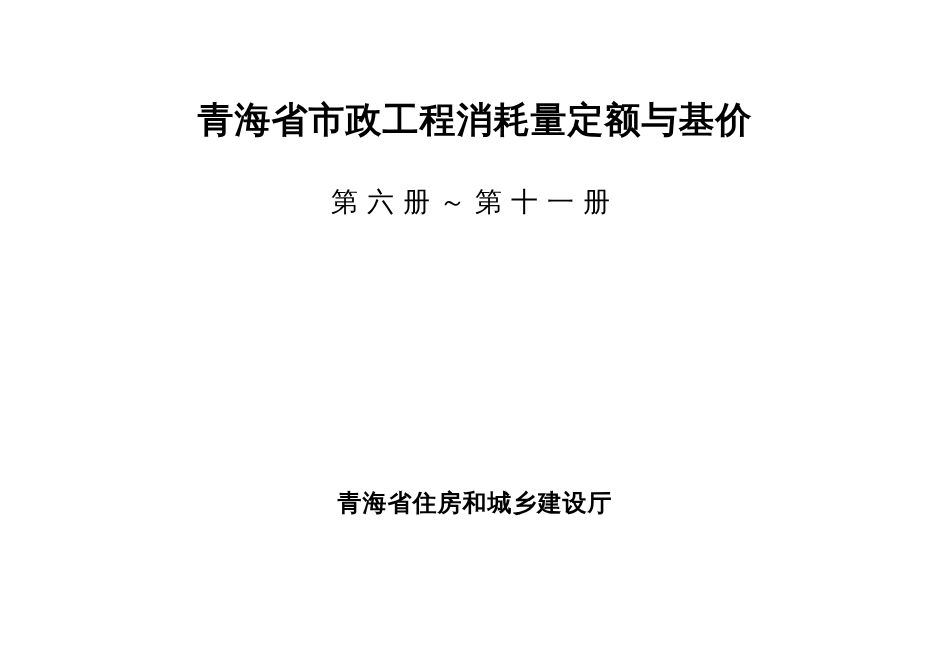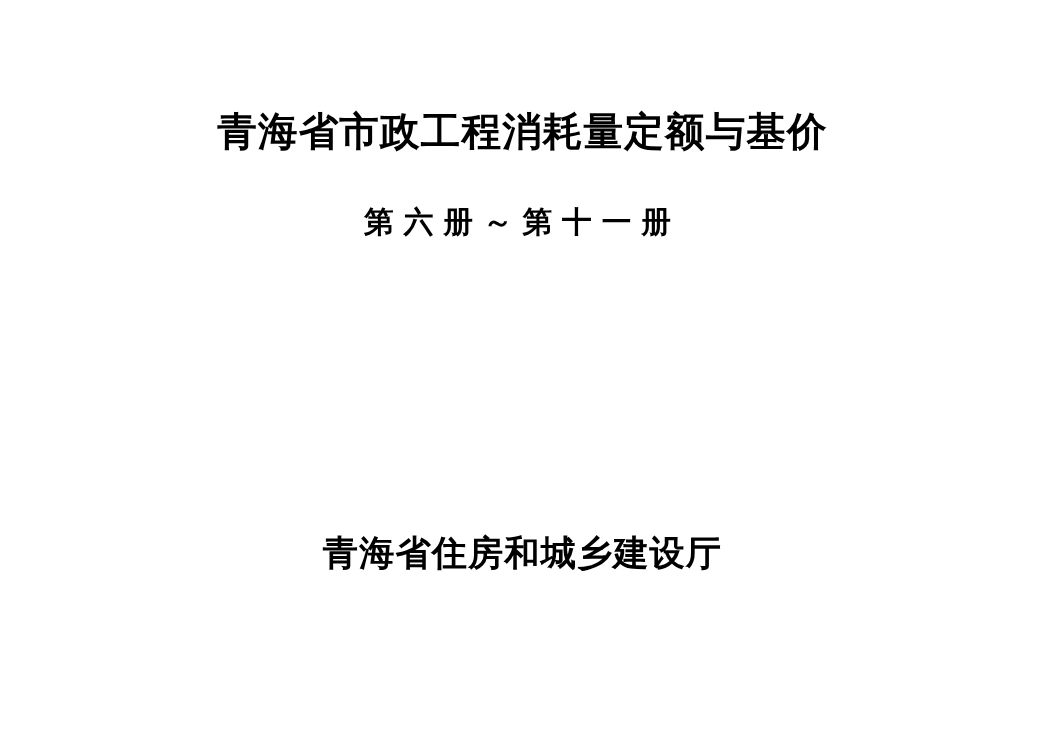--- a/index.html
+++ b/index.html
@@ -27,35 +27,35 @@
     letter-spacing: 1px;
     white-space: nowrap;
   }
   .doc-subtitle {
     position: absolute;
     top: 184px;
     left: 0;
     width: 100%;
     text-align: center;
     font-size: 27px;
-    font-weight: bold;
+    font-weight: normal;
     letter-spacing: 9px;
     white-space: nowrap;
   }
   .footer-block {
     position: absolute;
     top: 487px;
     left: 0;
     width: 100%;
     text-align: center;
     font-weight: bold;
     line-height: 32px;
   }
   .publisher {
-    font-size: 32px;
+    font-size: 24px;
     letter-spacing: 1px;
   }
   .pub-year {
     font-size: 24px;
     letter-spacing: 2px;
   }
 </style>
 </head>
 <body>
 

